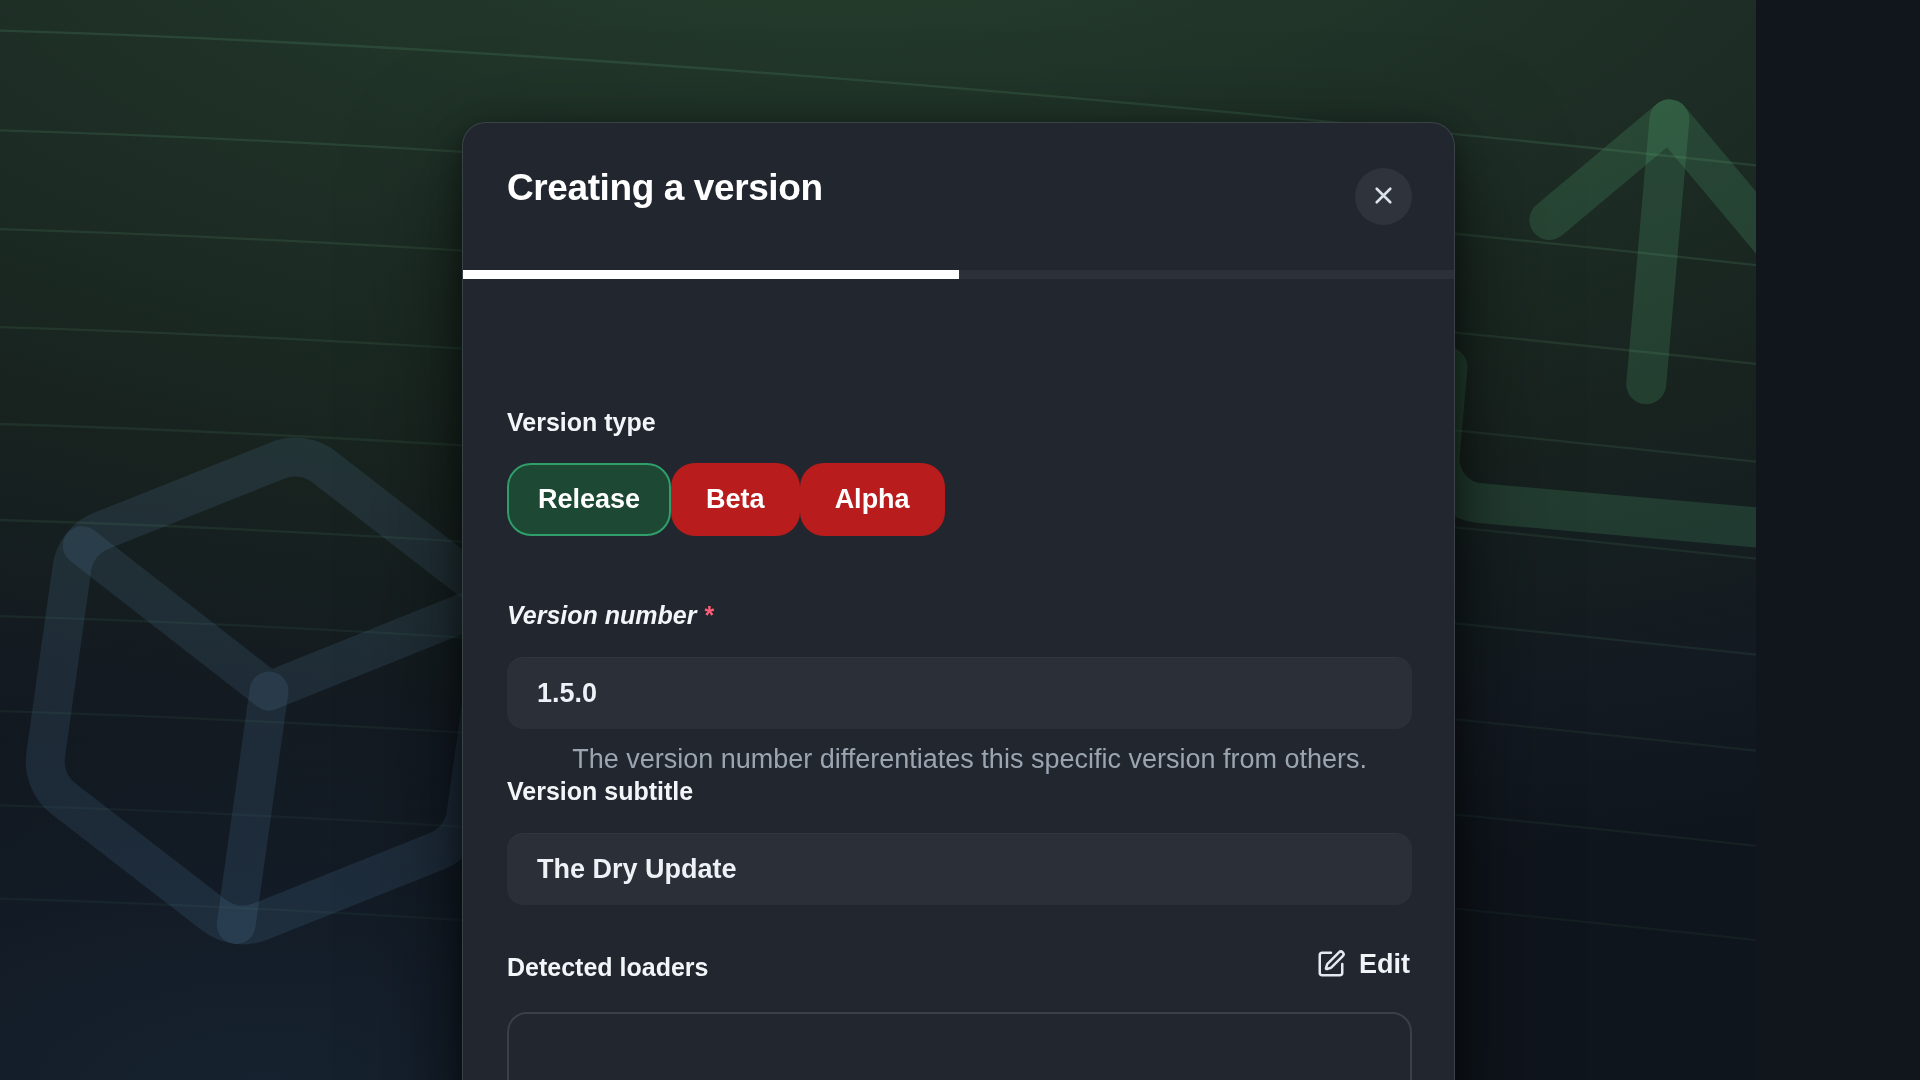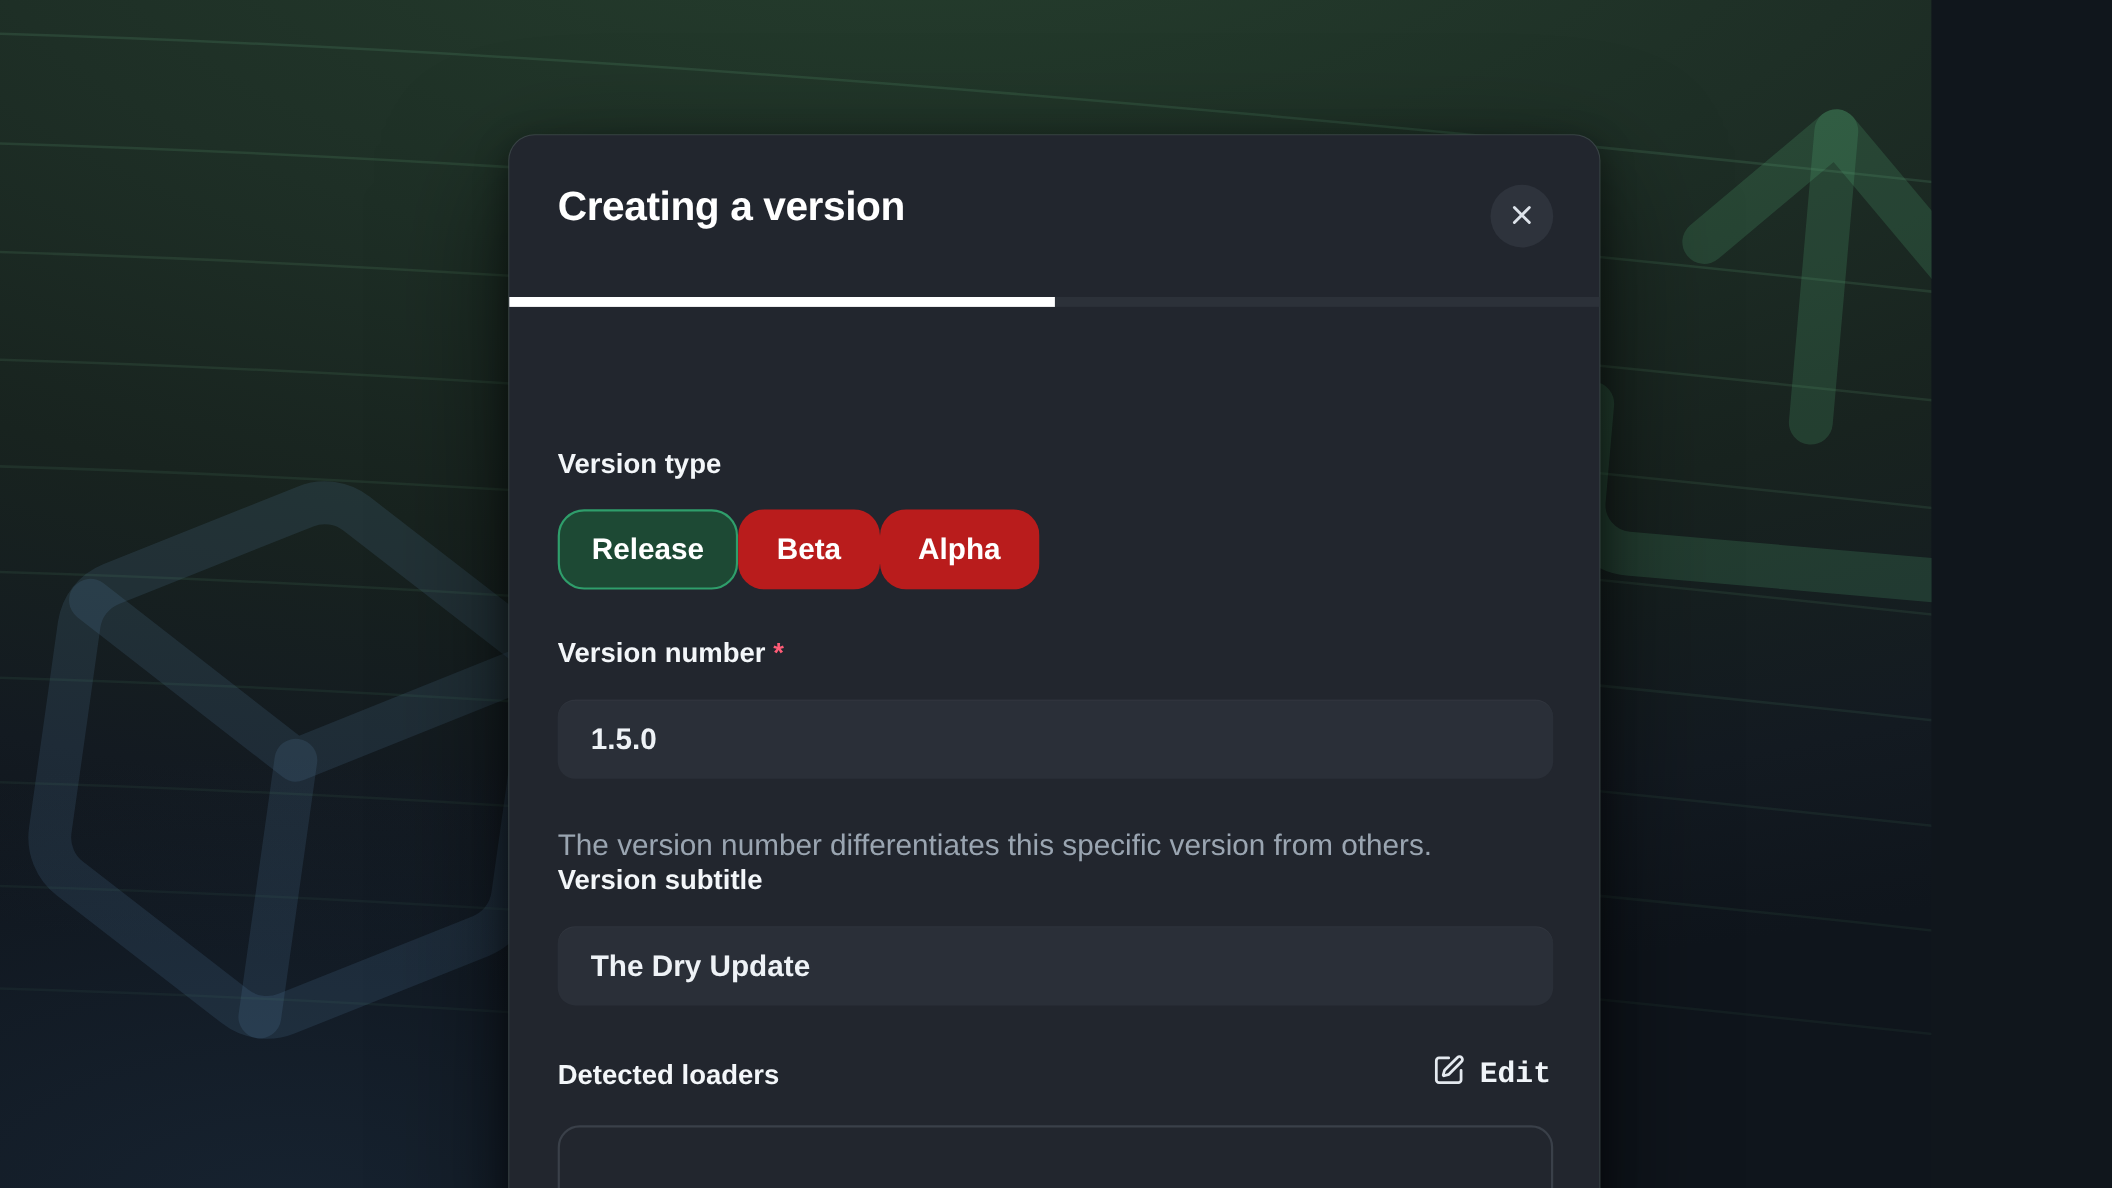--- a/index.html
+++ b/index.html
@@ -47,34 +47,34 @@
   .required { color:#ff5c77; font-weight:700; margin-left:7px; }
 
   .type-row { display:flex; margin-top:27px; }
   .type-btn {
     height:73px; padding:0 33px; border-radius:24px; border:2px solid transparent;
     background:#b91c1c; color:#ffffff; font-size:27px; font-weight:700;
     font-family:inherit; cursor:pointer; display:flex; align-items:center;
   }
   .type-btn.selected { background:#1d4934; border-color:#2f9e6b; padding:0 29px; }
 
-  .label-number { margin-top:45px; }
+  .label-number { margin-top:66px;font-style:italic; }
   .text-input {
     margin-top:28px; width:905px; height:72px; border:none; border-radius:16px;
     background:#2a2f38; color:#eef2f6; font-size:27px; font-weight:700;
     font-family:inherit; padding:0 30px; outline:none;
     box-shadow:inset 0 1px 0 rgba(255,255,255,0.03);
   }
-  .help-text { margin-top:42px; max-width:860px; font-size:27px; line-height:37px;
-               color:#9aa5b1; font-weight:400; }
+  .help-text { margin-top:12px; max-width:860px; font-size:27px; line-height:37px;
+               color:#9aa5b1; font-weight:400;text-align:right; }
   .label-subtitle { }
 
   .loaders-row { margin-top:44px; display:flex; align-items:center; justify-content:space-between;gap:17px; }
-  .edit-btn { display:flex; align-items:center; gap:13px; background:none; border:none;
-              cursor:pointer; color:#f0f4f8; font-size:27px; font-weight:700; font-family:Liberation Mono, monospace; }
+  .edit-btn { display:flex; gap:13px; background:none; border:none;
+              cursor:pointer; color:#f0f4f8; font-size:27px; font-weight:700; font-family:Liberation Sans, sans-serif; }
   .loaders-box {
     margin-top:26px; width:905px; height:300px;
     border:2px solid #3a4049; border-radius:20px; padding:27px;
   }
 </style>
 </head>
 <body>
 
 <div class="stage">
 

